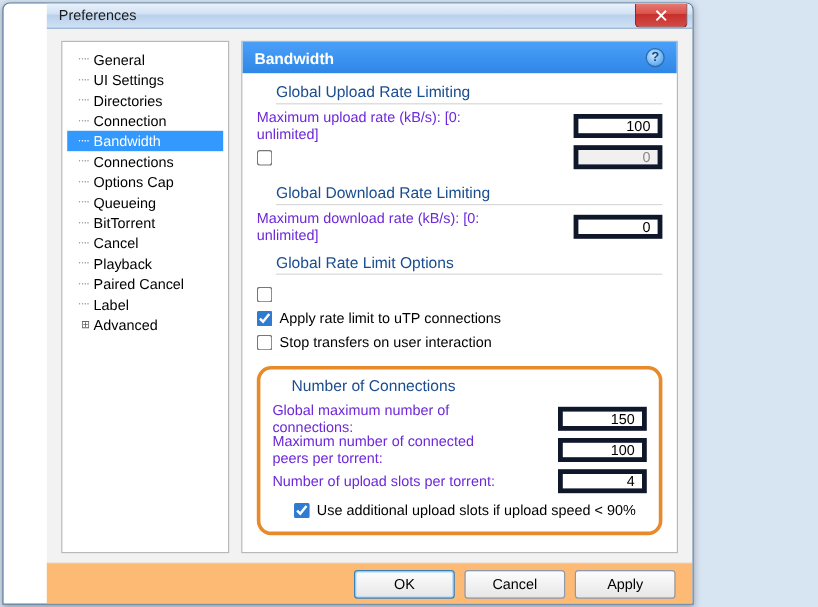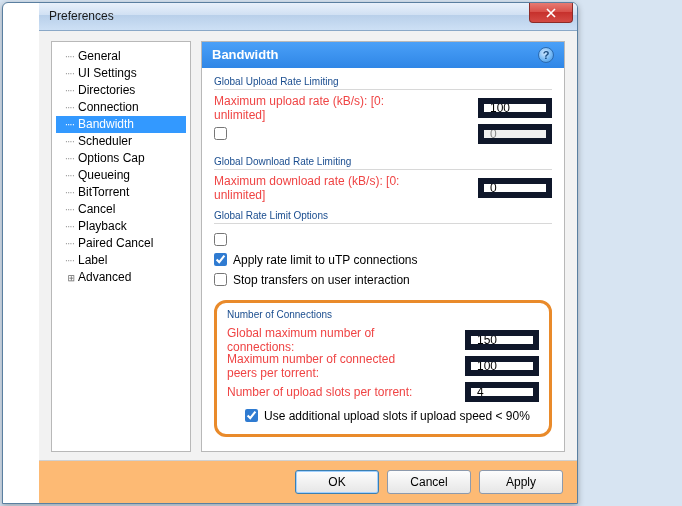--- a/index.html
+++ b/index.html
@@ -128,44 +128,45 @@
   margin-bottom: 10px;
 }
 .group.highlight {
   border: 3px solid #e98a2a;
   border-radius: 12px;
   padding: 6px 10px 8px 10px;
   margin-top: 4px;
 }
 .group-title {
   color: #1a4d8f;
-  font-size: 10px;
+  font-size: 13px;
   margin-bottom: 6px;
   padding-bottom: 2px;
+  margin-left: 16px;
 }
 .group:not(.highlight) .group-title {
   border-bottom: 1px solid #d8d8d8;
 }
 .row {
   display: flex;
   align-items: center;
   height: 24px;
   margin-bottom: 2px;
 }
 .row label.text {
   flex: 1;
-  color: #ef4444;
+  color: #6d28d9;
 }
 .row input[type="text"] {
   width: 74px;
   height: 20px;
-  border: 6px solid #0f172a;
+  border: 4px solid #0f172a;
   padding: 0 6px;
   font-size: 12px;
-  text-align: left;
+  text-align: right;
   margin-left: 45px;
 }
 .row input[type="text"]:disabled {
   background: #f0f0f0;
   color: #888;
 }
 .chk-row {
   display: flex;
   align-items: center;
   height: 20px;
@@ -233,21 +234,21 @@
       <div class="tree-item">
           <span class="dots">····</span>
           <span>Connection</span>
         </div>
       <div class="tree-item selected">
           <span class="dots" style="color:#fff">····</span>
           <span>Bandwidth</span>
         </div>
       <div class="tree-item">
           <span class="dots">····</span>
-          <span>Scheduler</span>
+          <span>Connections</span>
         </div>
       <div class="tree-item">
           <span class="dots">····</span>
           <span>Options Cap</span>
         </div>
       <div class="tree-item">
           <span class="dots">····</span>
           <span>Queueing</span>
         </div>
       <div class="tree-item">

